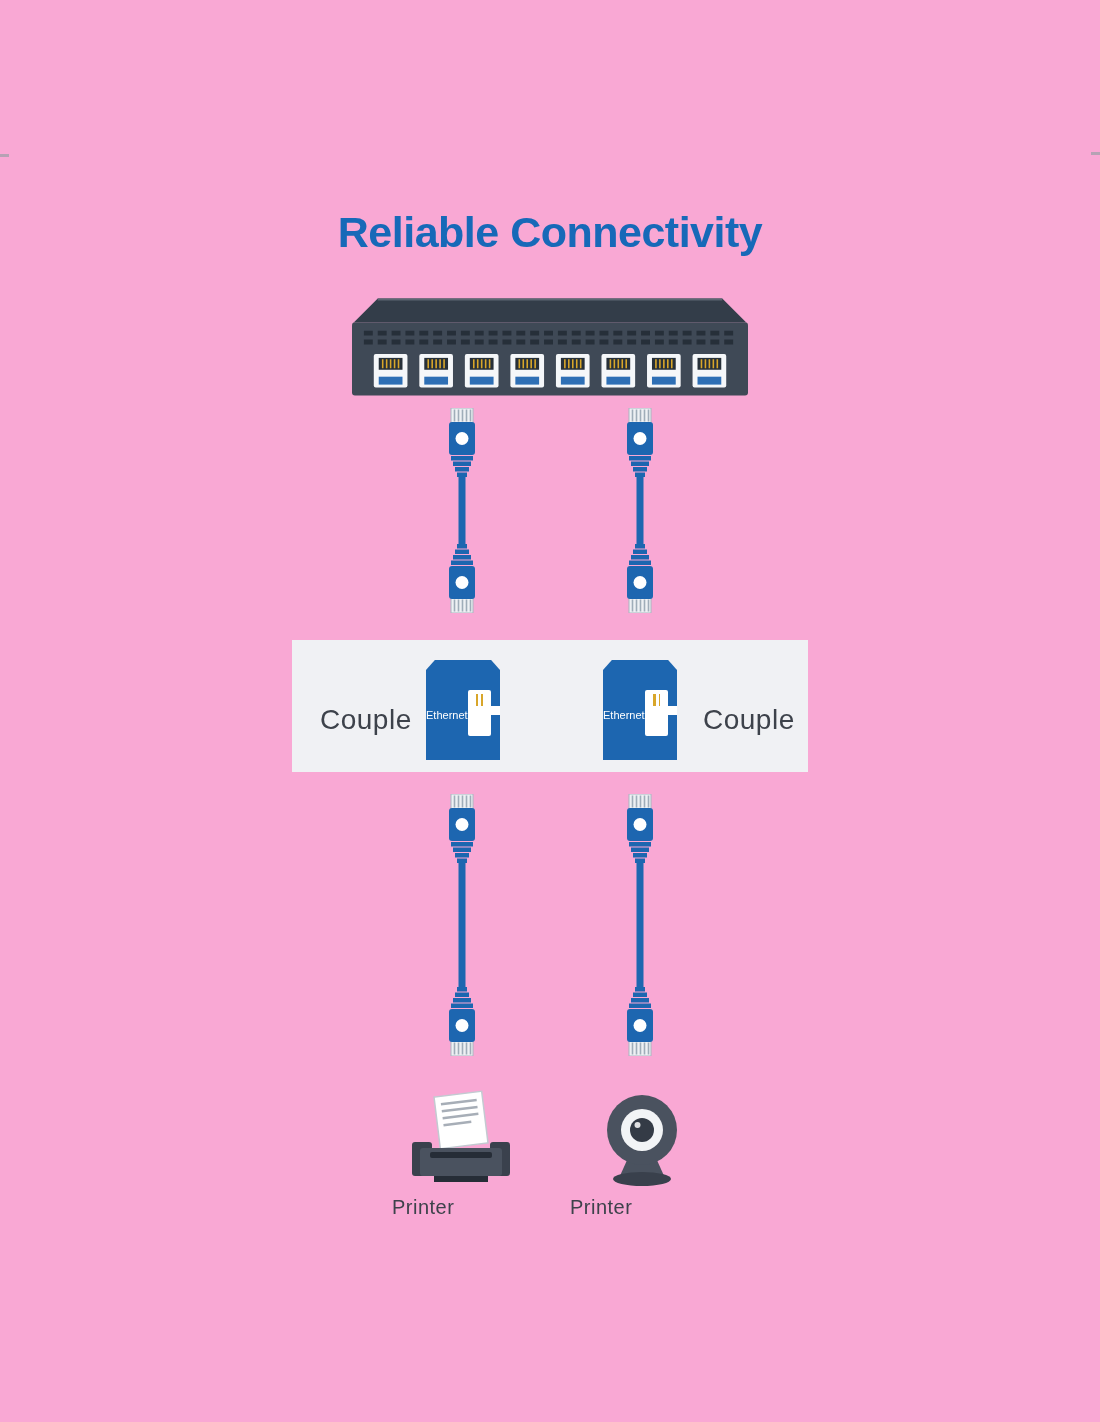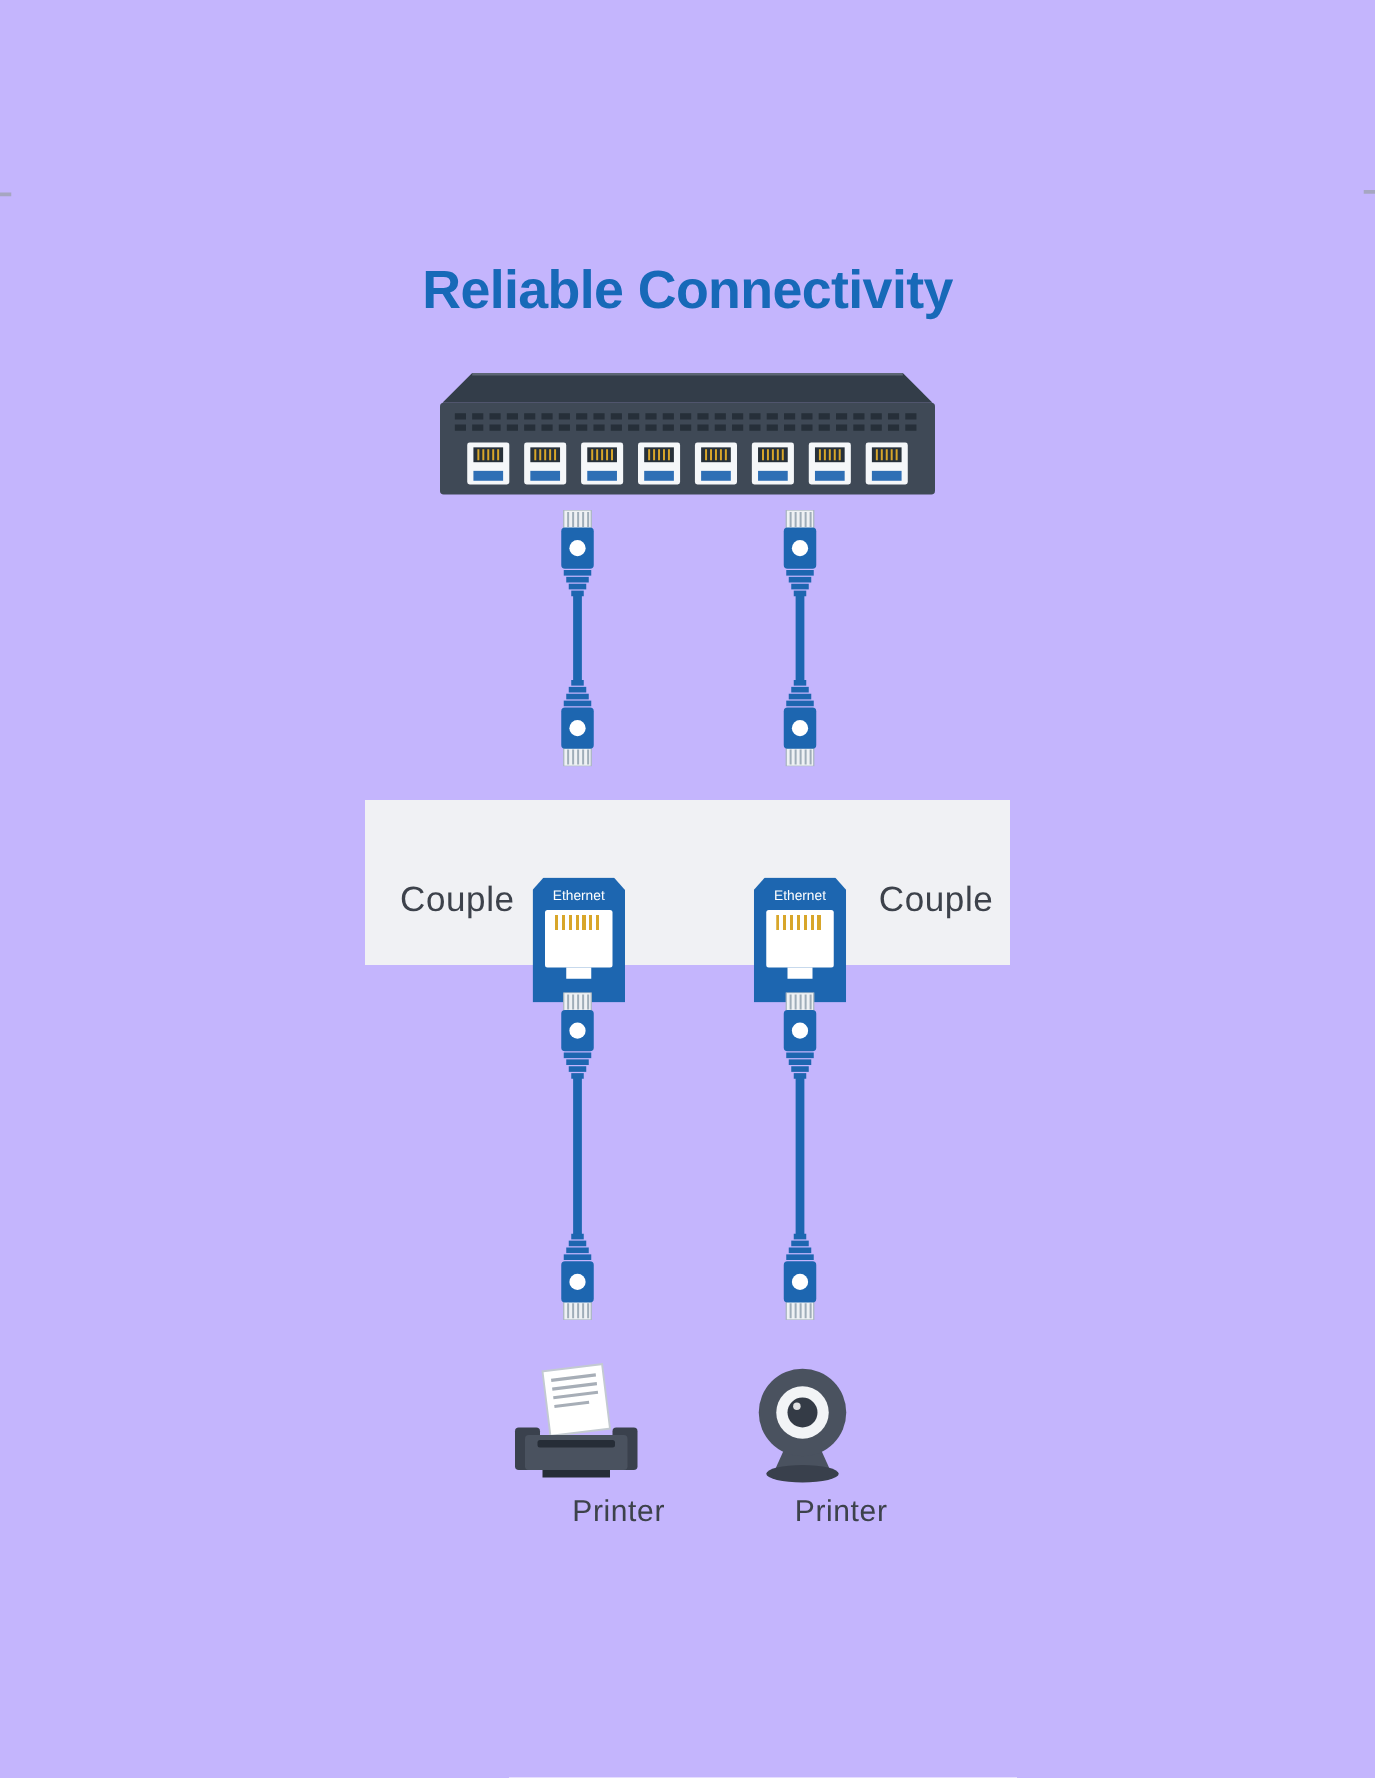--- a/index.html
+++ b/index.html
@@ -1,17 +1,17 @@
 <!DOCTYPE html>
 <html><head>
 <meta charset="utf-8">
 <style>
   html,body{margin:0;padding:0;background:#ffffff;}
   .canvas{
-    position:relative;width:1100px;height:1422px;background:#c4b5fd;
+    position:relative;width:1100px;height:1422px;background:#f9a8d4;
     overflow:hidden;font-family:"Liberation Sans",sans-serif;
   }
   .title{
     position:absolute;top:208px;left:0;width:1100px;text-align:center;
     font-size:43px;font-weight:bold;color:#1769b8;letter-spacing:-0.5px;margin:0;
   }
   .edge-mark{position:absolute;height:3px;width:9px;background:#9aa0a7;opacity:.7;}
   .edge-mark.left{left:0;top:154px;}
   .edge-mark.right{right:0;top:152px;}
 
@@ -20,39 +20,39 @@
   .cable.upper-left{left:442px;top:408px;height:205px;}
   .cable.upper-right{left:620px;top:408px;height:205px;}
   .cable.lower-left{left:442px;top:794px;height:262px;}
   .cable.lower-right{left:620px;top:794px;height:262px;}
 
   .band{position:absolute;left:292px;top:640px;width:516px;height:132px;background:#f0f1f4;}
 
   .coupler{
     position:absolute;width:74px;height:100px;background:#1d66b0;
     clip-path:polygon(12% 0,88% 0,100% 10%,100% 100%,0 100%,0 10%);
-    display:flex;flex-direction:column;align-items:center;margin-top:42px;
+    display:flex;flex-direction:row;align-items:center;
   }
   .coupler.left{left:426px;top:660px;}
   .coupler.right{left:603px;top:660px;}
   .coupler-label{color:#ffffff;font-size:11px;margin-top:9px;text-align:center;width:100%;}
   .coupler-jack{width:54px;height:46px;background:#ffffff;margin-top:5px;position:relative;border-radius:2px;}
   .jack-pins{position:absolute;top:4px;left:8px;right:8px;height:12px;
     background:repeating-linear-gradient(90deg,#d8a62a 0 2.5px,#ffffff 2.5px 5.5px);}
   .jack-notch{width:20px;height:9px;background:#ffffff;}
 
   .side-label{position:absolute;font-size:28px;color:#3d424b;letter-spacing:.5px;text-align:right;}
   .side-label.couple-left{left:320px;top:704px;}
   .side-label.couple-right{left:703px;top:704px;}
 
   .device-icon{position:absolute;}
   .printer-icon{left:406px;top:1090px;width:110px;height:96px;}
   .camera-icon{left:594px;top:1092px;width:96px;height:96px;}
 
-  .device-label{position:absolute;font-size:24px;color:#3d424b;text-align:right;width:140px;letter-spacing:.5px;}
+  .device-label{position:absolute;font-size:20px;color:#3d424b;text-align:left;width:140px;letter-spacing:.5px;}
   .device-label.printer{left:392px;top:1196px;}
   .device-label.camera{left:570px;top:1196px;}
 </style>
 </head>
 <body>
 
 <svg width="0" height="0" style="position:absolute" aria-hidden="true">
   <defs>
     <g id="cable-conn">
       <rect x="9" y="0" width="22" height="15" fill="#eef1f4" stroke="#a9b6c0" stroke-width="1"></rect>

